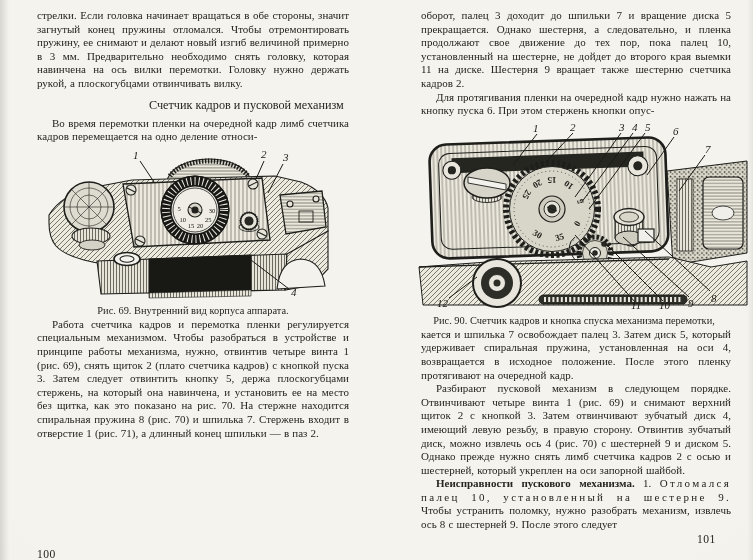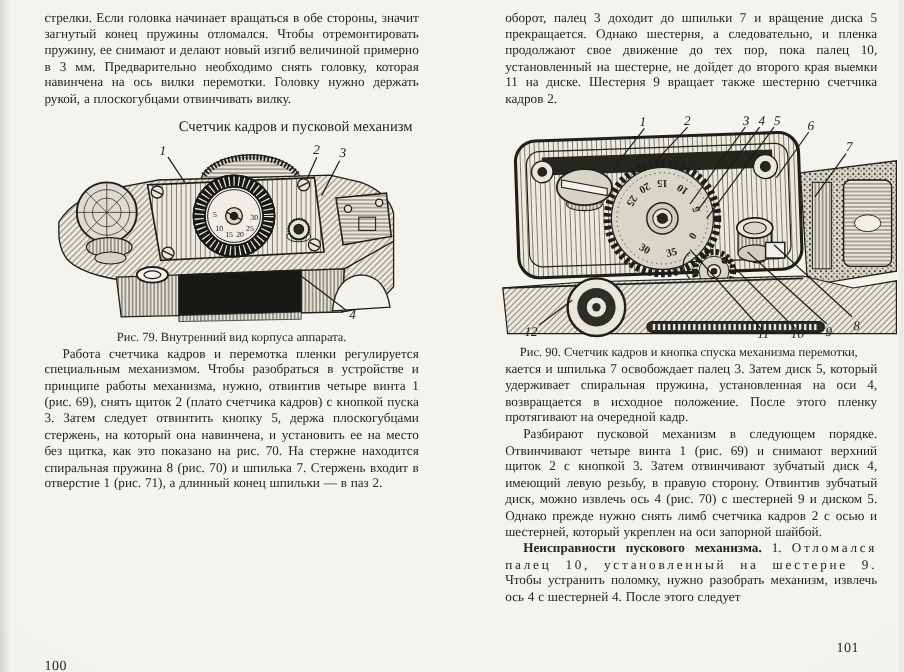--- a/index.html
+++ b/index.html
@@ -95,20 +95,21 @@
           <circle cx="3.5" cy="3.5" r="0.7" fill="#4a473d"></circle>
       </pattern>
     </defs>
   </svg>
 
   <div class="col" id="col-left">
     <p class="body">стрелки. Если головка начинает вращаться в обе стороны, значит загнутый конец пружины отломался. Чтобы отремонтировать пружину, ее снимают и делают новый изгиб величиной примерно в 3 мм. Предварительно необходимо снять головку, которая навинчена на ось вилки перемотки. Головку нужно держать рукой, а плоскогубцами отвинчивать вилку.</p>
 
     <div class="head">Счетчик кадров и пусковой механизм</div>
 
+    <p class="body ind">Во время перемотки пленки на очередной кадр лимб счетчика кадров перемещается на одно деление относи-</p>
 
     <figure>
       <svg width="306" height="152" viewBox="0 0 306 152">
         <g stroke="#1e1e1b" fill="none" stroke-width="1.1">
 
           <ellipse cx="172" cy="36" rx="42" ry="24" fill="url(#pHoriz)"></ellipse>
           <path d="M133,29 A42,24 0 0 1 211,29" stroke-width="5" stroke-dasharray="1.5,1.5"></path>
 
           <path d="M12,68 C22,52 38,44 58,40 L95,33 L238,29 L264,35 C280,41 289,51 291,61 L291,84 C285,97 270,106 251,110 L216,114 L86,118 C60,118 30,111 19,99 C13,92 12,84 12,76 Z" fill="url(#pDiag)"></path>
 
@@ -183,28 +184,29 @@
           <path d="M103,14 L117,35"></path>
           <path d="M227,14 L219,32"></path>
           <path d="M246,17 L231,46"></path>
           <path d="M214,113 L252,142"></path>
         </g>
         <text class="call" x="96" y="12">1</text>
         <text class="call" x="224" y="11">2</text>
         <text class="call" x="246" y="14">3</text>
         <text class="call" x="254" y="149">4</text>
       </svg>
-      <figcaption>Рис. 79. Внутренний вид корпуса аппарата.</figcaption>
+      <figcaption>Рис. 69. Внутренний вид корпуса аппарата.</figcaption>
     </figure>
 
     <p class="body ind">Работа счетчика кадров и перемотка пленки регулируется специальным механизмом. Чтобы разобраться в устройстве и принципе работы механизма, нужно, отвинтив четыре винта 1 (рис. 69), снять щиток 2 (плато счетчика кадров) с кнопкой пуска 3. Затем следует отвинтить кнопку 5, держа плоскогубцами стержень, на который она навинчена, и установить ее на место без щитка, как это показано на рис. 70. На стержне находится спиральная пружина 8 (рис. 70) и шпилька 7. Стержень входит в отверстие 1 (рис. 71), а длинный конец шпильки — в паз 2.</p>
   </div>
 
   <div class="col" id="col-right">
     <p class="body">оборот, палец 3 доходит до шпильки 7 и вращение диска 5 прекращается. Однако шестерня, а следовательно, и пленка продолжают свое движение до тех пор, пока палец 10, установленный на шестерне, не дойдет до второго края выемки 11 на диске. Шестерня 9 вращает также шестерню счетчика кадров 2.</p>
+    <p class="body ind">Для протягивания пленки на очередной кадр нужно нажать на кнопку пуска 6. При этом стержень кнопки опус-</p>
 
     <figure id="fig70-block">
       <svg width="332" height="188" viewBox="0 0 332 188">
         <g stroke="#1e1e1b" fill="none" stroke-width="1.1">
 
           <path d="M250,50 L330,40 L330,132 L256,144 Z" fill="url(#pDots)" stroke-width="1"></path>
           <rect x="260" y="58" width="16" height="72" fill="url(#pVert)" stroke-width="0.8"></rect>
           <rect x="286" y="56" width="40" height="72" rx="6" fill="url(#pHoriz)" stroke-width="1.2"></rect>
           <ellipse cx="306" cy="92" rx="11" ry="7" fill="#f1efe9" stroke-width="0.8"></ellipse>
 
@@ -303,18 +305,18 @@
         <text class="call" x="271" y="186">9</text>
         <text class="call" x="242" y="188">10</text>
         <text class="call" x="214" y="188">11</text>
         <text class="call" x="20" y="186">12</text>
       </svg>
       <figcaption>Рис. 90. Счетчик кадров и кнопка спуска механизма перемотки,</figcaption>
     </figure>
 
     <p class="body">кается и шпилька 7 освобождает палец 3. Затем диск 5, который удерживает спиральная пружина, установленная на оси 4, возвращается в исходное положение. После этого пленку протягивают на очередной кадр.</p>
     <p class="body ind">Разбирают пусковой механизм в следующем порядке. Отвинчивают четыре винта 1 (рис. 69) и снимают верхний щиток 2 с кнопкой 3. Затем отвинчивают зубчатый диск 4, имеющий левую резьбу, в правую сторону. Отвинтив зубчатый диск, можно извлечь ось 4 (рис. 70) с шестерней 9 и диском 5. Однако прежде нужно снять лимб счетчика кадров 2 с осью и шестерней, который укреплен на оси запорной шайбой.</p>
-    <p class="body ind"><b>Неисправности пускового механизма.</b><span> 1. </span><span class="sp">Отломался палец 10, установленный на шестерне 9.</span><span> Чтобы устранить поломку, нужно разобрать механизм, извлечь ось 4 с шестерней 4. После этого следует</span></p>
+    <p class="body ind"><b>Неисправности пускового механизма.</b><span> 1. </span><span class="sp">Отломался палец 10, установленный на шестерне 9.</span><span> Чтобы устранить поломку, нужно разобрать механизм, извлечь ось 8 с шестерней 9. После этого следует</span></p>
   </div>
 
   <div class="pnum" id="pnum-left">100</div>
   <div class="pnum" id="pnum-right">101</div>
 </div>
 
 </body></html>

